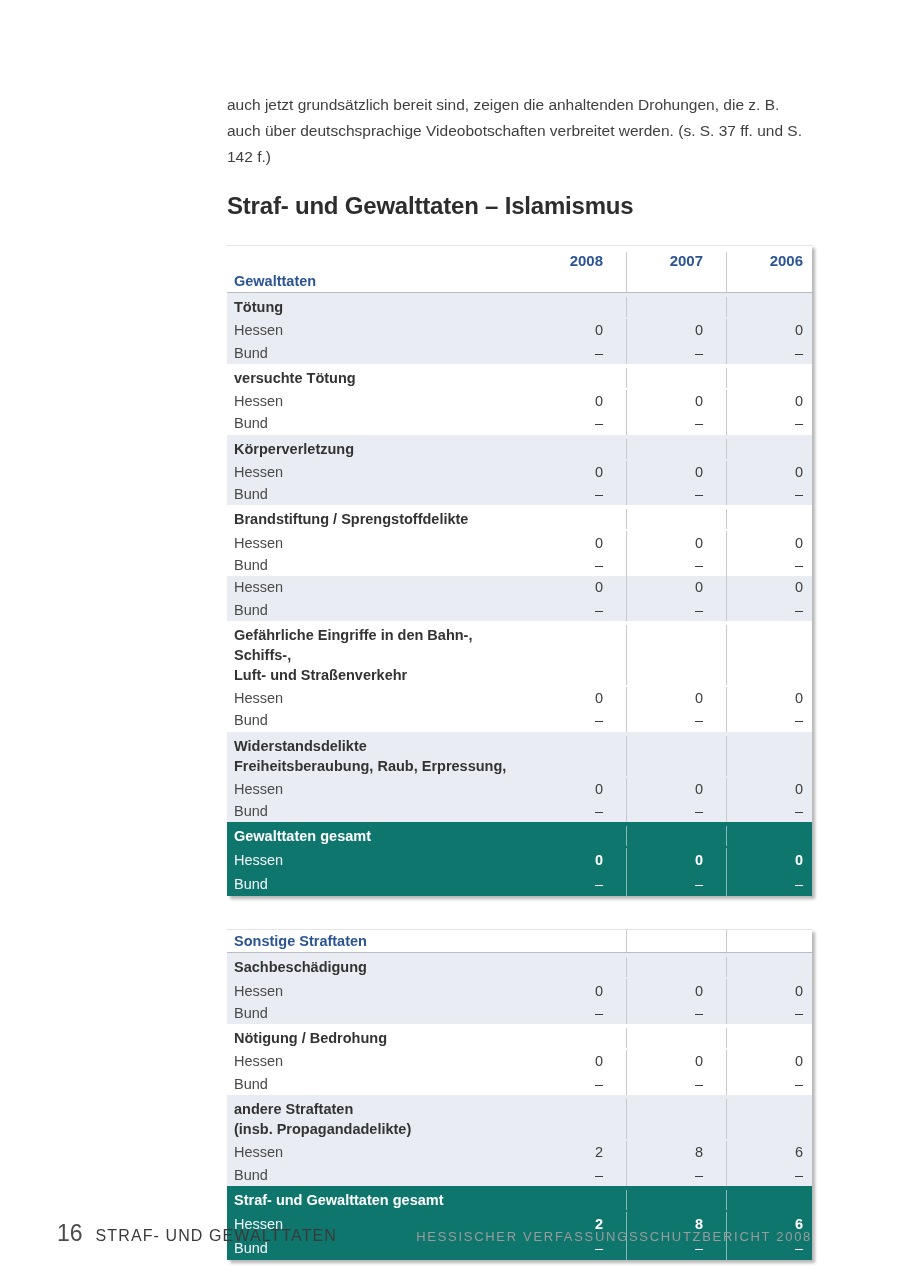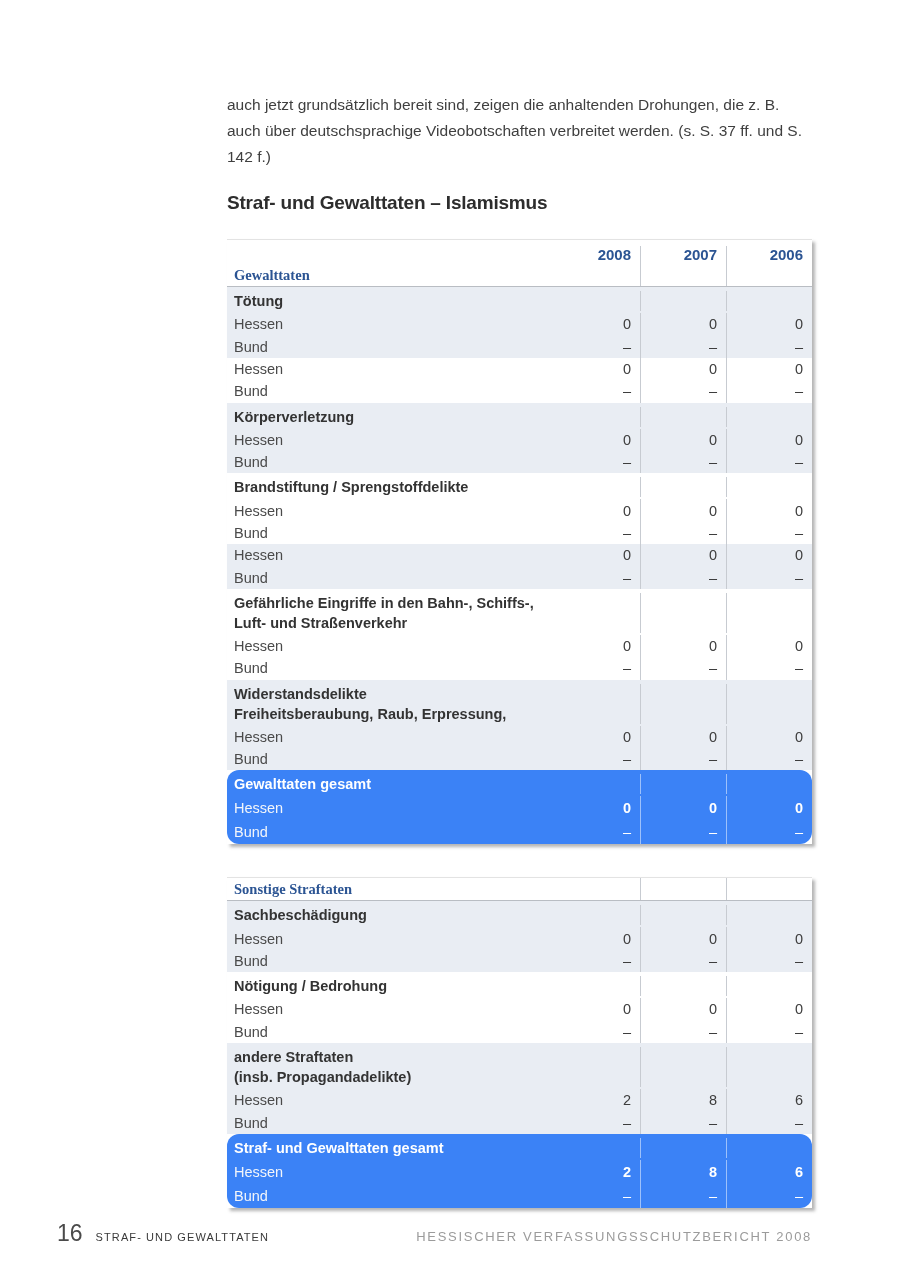--- a/index.html
+++ b/index.html
@@ -16,83 +16,83 @@
   .content { position:absolute; left:227px; top:16px; width:585px; }
 
   .intro {
     margin:76px 0 0 0;
     font-size:15.5px;
     line-height:26px;
     color:#3f3f3f;
   }
   .heading {
     margin:22px 0 0 0;
-    font-size:19px;
+    font-size:24px;
     font-weight:bold;
     color:#2d2d2d;
     letter-spacing:-0.2px;
   }
 
   .tbl {
     margin-top:25px;
     width:585px;
     background:#ffffff;
     box-shadow:3px 3px 3px rgba(90,90,90,0.45);
     border-top:1px solid #e3e3e3;
     font-size:14.5px;
   }
-  .row { display:flex; align-items:stretch; min-height:22.4px; }
+  .row { display:flex; align-items:stretch; min-height:22.4px;gap:14px; }
   .row .lbl {
     flex:1;
     padding-left:7px;
     display:flex;
     flex-direction:column;
     justify-content:center;
   }
   .row .lbl .line { line-height:20px; }
   .v {
     width:86px;
     text-align:right;
     padding-right:9px;
     display:flex;
     align-items:center;
     justify-content:flex-end;
   }
   .v.sep { border-left:1px solid #c7cbd1; }
 
   .years-row { height:24px; align-items:flex-end; font-weight:bold; color:#2b5493; font-size:15px; }
   .years-row .v { padding-bottom:1px; }
-  .group-row { height:23px; font-weight:bold; color:#2b5493; border-bottom:1px solid #b9bdc3;font-family:Liberation Serif, serif; }
+  .group-row { height:23px; font-weight:bold; color:#2b5493; border-bottom:1px solid #b9bdc3; }
 
   .sec.light { background:#e9edf3; }
   .sec.white { background:#ffffff; }
   .sec .cat-row { font-weight:bold; color:#333333; padding-top:4px; padding-bottom:2px; }
   .sec .data-row .lbl { color:#4a4a4a; }
 
-  .sec.total { background:#3b82f6; color:#ffffff;border-radius:12px; }
+  .sec.total { background:#0f766e; color:#ffffff; }
   .sec.total .cat-row { color:#ffffff; min-height:25px; }
   .sec.total .data-row { min-height:24px; }
   .sec.total .data-row .lbl { color:#f2f5fa; }
   .sec.total .v.sep { border-left:1px solid rgba(255,255,255,0.5); }
   .sec.total .data-row.hessen .v { font-weight:bold; }
 
   .footer {
     position:absolute;
     left:57px; top:1220px;
     width:755px;
     display:flex;
     align-items:baseline;
     justify-content:space-between;
     text-align:center;
   }
   .footer-left { display:flex; align-items:baseline; }
   .page-number { font-size:23px; color:#4a4a4a; font-weight:normal; }
   .footer-section-label {
     margin-left:13px;
-    font-size:11px;
+    font-size:16px;
     letter-spacing:1.1px;
     color:#3a3a3a;
   }
   .footer-report-label {
     font-size:13px;
     letter-spacing:1.7px;
     color:#9b9b9b;
   }
 </style>
 </head>
@@ -131,20 +131,28 @@
             <div class="v sep">0</div>
           </div>
           <div class="row data-row bund">
             <div class="lbl">Bund</div>
             <div class="v">–</div>
             <div class="v sep">–</div>
             <div class="v sep">–</div>
           </div>
         </div>
         <div class="sec white">
+          <div class="row cat-row">
+            <div class="lbl">
+              <div class="line">versuchte Tötung</div>
+            </div>
+            <div class="v"></div>
+            <div class="v sep"></div>
+            <div class="v sep"></div>
+          </div>
           <div class="row data-row hessen">
             <div class="lbl">Hessen</div>
             <div class="v">0</div>
             <div class="v sep">0</div>
             <div class="v sep">0</div>
           </div>
           <div class="row data-row bund">
             <div class="lbl">Bund</div>
             <div class="v">–</div>
             <div class="v sep">–</div>

